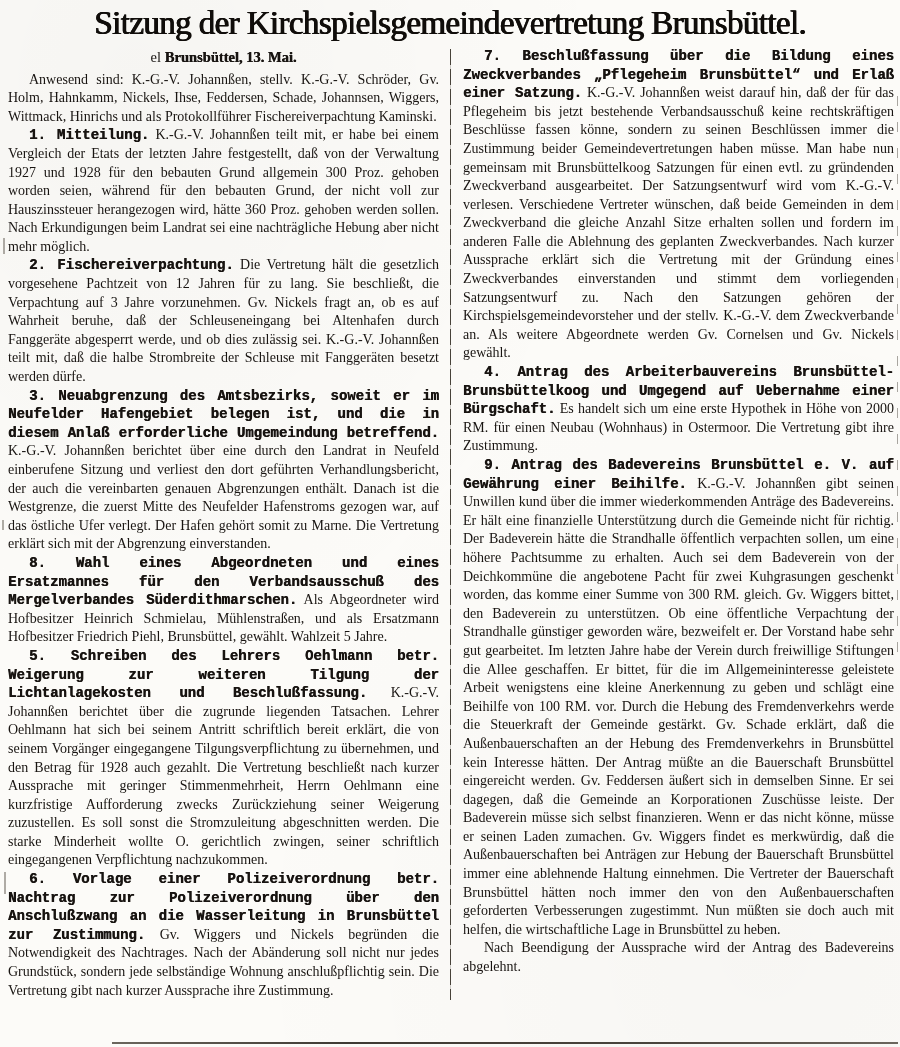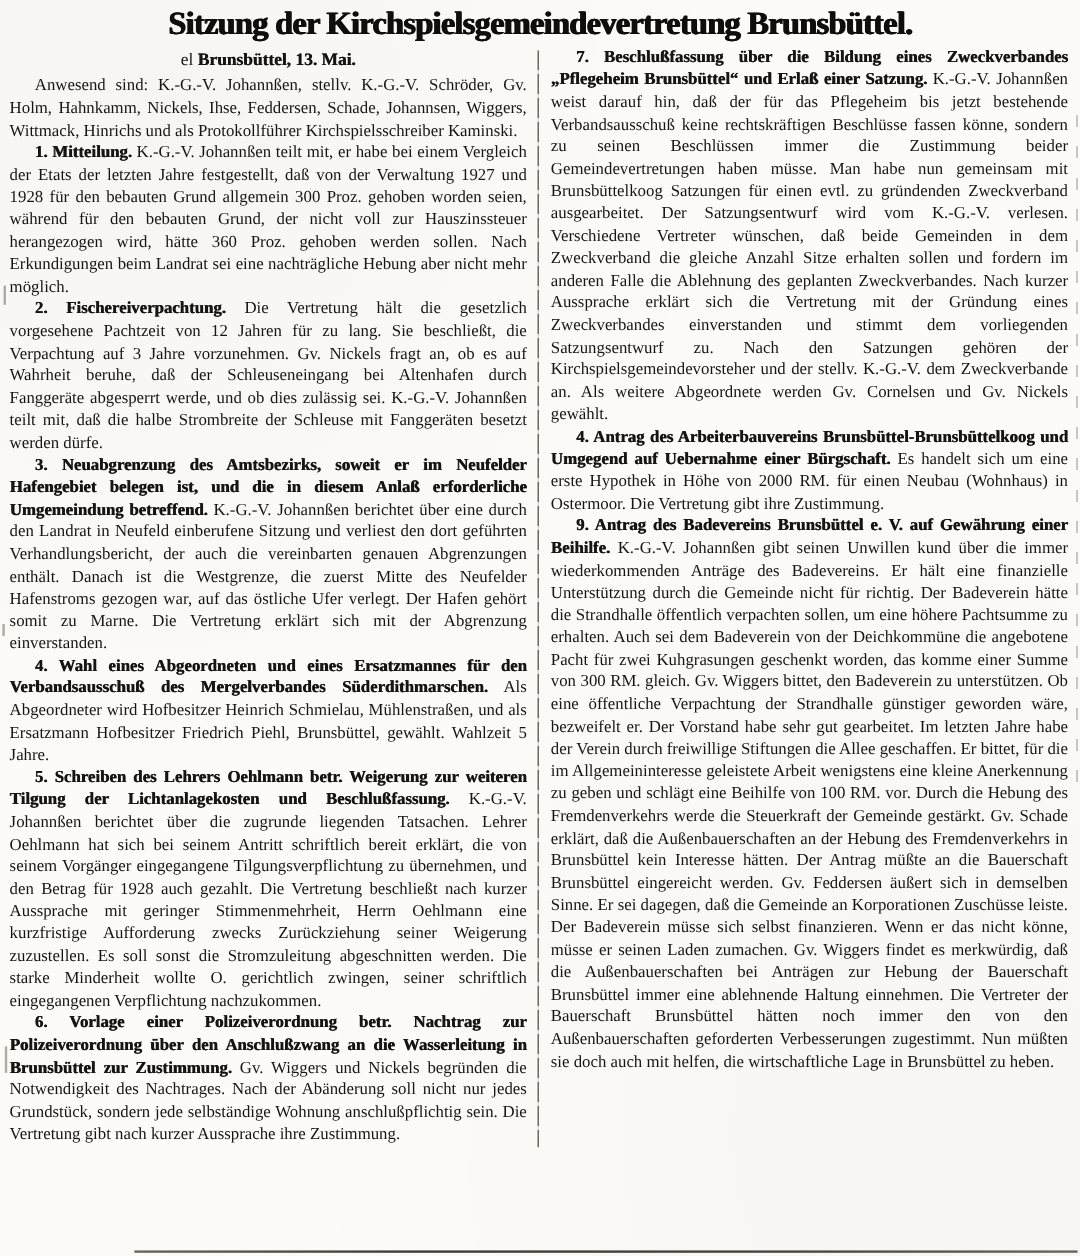--- a/index.html
+++ b/index.html
@@ -15,33 +15,34 @@
     overflow: hidden;
     background:
       radial-gradient(ellipse at 15% 8%, rgba(0,0,0,0.025), transparent 45%),
       radial-gradient(ellipse at 85% 90%, rgba(0,0,0,0.02), transparent 50%),
       #fcfbf8;
     color: #181411;
     font-family: "Liberation Serif", "DejaVu Serif", serif;
   }
   .headline {
     margin: 4px 10px 2px 10px;
-    font-size: 27px;
+    font-size: 33px;
     line-height: 1.18;
-    font-weight: 700;
+    font-weight: 400;
     text-align: center;
     letter-spacing: -0.6px;
     color: #100d0a;
     text-shadow: 0.9px 0 0 #100d0a, 0 0.4px 0 #100d0a;
     white-space: nowrap;
   }
   .columns {
     display: flex;
     align-items: stretch;
     padding: 2px 6px 0 8px;
+    justify-content: space-between;
   }
   .col {
     width: 431px;
     font-size: 14px;
     line-height: 18.6px;
     text-align: justify;
     hyphens: auto;
   }
   .col.left  { padding-right: 9px; }
   .col.right { padding-left: 10px; }
@@ -61,20 +62,21 @@
     text-indent: 0;
   }
   .dateline b { text-shadow: 0.4px 0 0 currentColor; }
   .body-p {
     margin: 0;
     text-indent: 1.5em;
   }
   .lead {
     font-weight: 700;
     text-shadow: 0.45px 0 0 currentColor;
+    font-family: Liberation Mono, monospace;
   }
   .bottom-rule {
     position: absolute;
     left: 112px;
     right: 2px;
     bottom: 3px;
     height: 2px;
     background: linear-gradient(to right, #6b665d, #3e3a33 30%, #4a453d 70%, #6b665d);
   }
   .speck {
@@ -101,44 +103,45 @@
 
 <div class="page">
 
   <h1 class="headline">Sitzung der Kirchspielsgemeindevertretung Brunsbüttel.</h1>
 
   <div class="columns">
 
     <div class="col left">
       <p class="dateline"><span>el</span> <b>Brunsbüttel, 13. Mai.</b></p>
 
-      <p class="body-p">Anwesend sind: K.-G.-V. Johannßen, stellv. K.-G.-V. Schröder, Gv. Holm, Hahnkamm, Nickels, Ihse, Feddersen, Schade, Johannsen, Wiggers, Wittmack, Hinrichs und als Protokollführer Kirchspielsschreiber Kaminski.</p>
+      <p class="body-p">Anwesend sind: K.-G.-V. Johannßen, stellv. K.-G.-V. Schröder, Gv. Holm, Hahnkamm, Nickels, Ihse, Feddersen, Schade, Johannsen, Wiggers, Wittmack, Hinrichs und als Protokollführer Fischereiverpachtung Kaminski.</p>
 
       <p class="body-p"><b class="lead">1. Mitteilung.</b> <span>K.-G.-V. Johannßen teilt mit, er habe bei einem Vergleich der Etats der letzten Jahre festgestellt, daß von der Verwaltung 1927 und 1928 für den bebauten Grund allgemein 300 Proz. gehoben worden seien, während für den bebauten Grund, der nicht voll zur Hauszinssteuer herangezogen wird, hätte 360 Proz. gehoben werden sollen. Nach Erkundigungen beim Landrat sei eine nachträgliche Hebung aber nicht mehr möglich.</span></p>
 
       <p class="body-p"><b class="lead">2. Fischereiverpachtung.</b> <span>Die Vertretung hält die gesetzlich vorgesehene Pachtzeit von 12 Jahren für zu lang. Sie beschließt, die Verpachtung auf 3 Jahre vorzunehmen. Gv. Nickels fragt an, ob es auf Wahrheit beruhe, daß der Schleuseneingang bei Altenhafen durch Fanggeräte abgesperrt werde, und ob dies zulässig sei. K.-G.-V. Johannßen teilt mit, daß die halbe Strombreite der Schleuse mit Fanggeräten besetzt werden dürfe.</span></p>
 
       <p class="body-p"><b class="lead">3. Neuabgrenzung des Amtsbezirks, soweit er im Neufelder Hafengebiet belegen ist, und die in diesem Anlaß erforderliche Umgemeindung betreffend.</b> <span>K.-G.-V. Johannßen berichtet über eine durch den Landrat in Neufeld einberufene Sitzung und verliest den dort geführten Verhandlungsbericht, der auch die vereinbarten genauen Abgrenzungen enthält. Danach ist die Westgrenze, die zuerst Mitte des Neufelder Hafenstroms gezogen war, auf das östliche Ufer verlegt. Der Hafen gehört somit zu Marne. Die Vertretung erklärt sich mit der Abgrenzung einverstanden.</span></p>
 
-      <p class="body-p"><b class="lead">4. Wahl eines Abgeordneten und eines Ersatzmannes für den Verbandsausschuß des Mergelverbandes Süderdithmarschen.</b> <span>Als Abgeordneter wird Hofbesitzer Heinrich Schmielau, Mühlenstraßen, und als Ersatzmann Hofbesitzer Friedrich Piehl, Brunsbüttel, gewählt. Wahlzeit 5 Jahre.</span></p>
+      <p class="body-p"><b class="lead">8. Wahl eines Abgeordneten und eines Ersatzmannes für den Verbandsausschuß des Mergelverbandes Süderdithmarschen.</b> <span>Als Abgeordneter wird Hofbesitzer Heinrich Schmielau, Mühlenstraßen, und als Ersatzmann Hofbesitzer Friedrich Piehl, Brunsbüttel, gewählt. Wahlzeit 5 Jahre.</span></p>
 
       <p class="body-p"><b class="lead">5. Schreiben des Lehrers Oehlmann betr. Weigerung zur weiteren Tilgung der Lichtanlagekosten und Beschlußfassung.</b> <span>K.-G.-V. Johannßen berichtet über die zugrunde liegenden Tatsachen. Lehrer Oehlmann hat sich bei seinem Antritt schriftlich bereit erklärt, die von seinem Vorgänger eingegangene Tilgungsverpflichtung zu übernehmen, und den Betrag für 1928 auch gezahlt. Die Vertretung beschließt nach kurzer Aussprache mit geringer Stimmenmehrheit, Herrn Oehlmann eine kurzfristige Aufforderung zwecks Zurückziehung seiner Weigerung zuzustellen. Es soll sonst die Stromzuleitung abgeschnitten werden. Die starke Minderheit wollte O. gerichtlich zwingen, seiner schriftlich eingegangenen Verpflichtung nachzukommen.</span></p>
 
       <p class="body-p"><b class="lead">6. Vorlage einer Polizeiverordnung betr. Nachtrag zur Polizeiverordnung über den Anschlußzwang an die Wasserleitung in Brunsbüttel zur Zustimmung.</b> <span>Gv. Wiggers und Nickels begründen die Notwendigkeit des Nachtrages. Nach der Abänderung soll nicht nur jedes Grundstück, sondern jede selbständige Wohnung anschlußpflichtig sein. Die Vertretung gibt nach kurzer Aussprache ihre Zustimmung.</span></p>
     </div>
 
     <div class="divider"></div>
 
     <div class="col right">
       <p class="body-p"><b class="lead">7. Beschlußfassung über die Bildung eines Zweckverbandes „Pflegeheim Brunsbüttel“ und Erlaß einer Satzung.</b> <span>K.-G.-V. Johannßen weist darauf hin, daß der für das Pflegeheim bis jetzt bestehende Verbandsausschuß keine rechtskräftigen Beschlüsse fassen könne, sondern zu seinen Beschlüssen immer die Zustimmung beider Gemeindevertretungen haben müsse. Man habe nun gemeinsam mit Brunsbüttelkoog Satzungen für einen evtl. zu gründenden Zweckverband ausgearbeitet. Der Satzungsentwurf wird vom K.-G.-V. verlesen. Verschiedene Vertreter wünschen, daß beide Gemeinden in dem Zweckverband die gleiche Anzahl Sitze erhalten sollen und fordern im anderen Falle die Ablehnung des geplanten Zweckverbandes. Nach kurzer Aussprache erklärt sich die Vertretung mit der Gründung eines Zweckverbandes einverstanden und stimmt dem vorliegenden Satzungsentwurf zu. Nach den Satzungen gehören der Kirchspielsgemeindevorsteher und der stellv. K.-G.-V. dem Zweckverbande an. Als weitere Abgeordnete werden Gv. Cornelsen und Gv. Nickels gewählt.</span></p>
 
       <p class="body-p"><b class="lead">4. Antrag des Arbeiterbauvereins Brunsbüttel-Brunsbüttelkoog und Umgegend auf Uebernahme einer Bürgschaft.</b> <span>Es handelt sich um eine erste Hypothek in Höhe von 2000 RM. für einen Neubau (Wohnhaus) in Ostermoor. Die Vertretung gibt ihre Zustimmung.</span></p>
 
       <p class="body-p"><b class="lead">9. Antrag des Badevereins Brunsbüttel e. V. auf Gewährung einer Beihilfe.</b> <span>K.-G.-V. Johannßen gibt seinen Unwillen kund über die immer wiederkommenden Anträge des Badevereins. Er hält eine finanzielle Unterstützung durch die Gemeinde nicht für richtig. Der Badeverein hätte die Strandhalle öffentlich verpachten sollen, um eine höhere Pachtsumme zu erhalten. Auch sei dem Badeverein von der Deichkommüne die angebotene Pacht für zwei Kuhgrasungen geschenkt worden, das komme einer Summe von 300 RM. gleich. Gv. Wiggers bittet, den Badeverein zu unterstützen. Ob eine öffentliche Verpachtung der Strandhalle günstiger geworden wäre, bezweifelt er. Der Vorstand habe sehr gut gearbeitet. Im letzten Jahre habe der Verein durch freiwillige Stiftungen die Allee geschaffen. Er bittet, für die im Allgemeininteresse geleistete Arbeit wenigstens eine kleine Anerkennung zu geben und schlägt eine Beihilfe von 100 RM. vor. Durch die Hebung des Fremdenverkehrs werde die Steuerkraft der Gemeinde gestärkt. Gv. Schade erklärt, daß die Außenbauerschaften an der Hebung des Fremdenverkehrs in Brunsbüttel kein Interesse hätten. Der Antrag müßte an die Bauerschaft Brunsbüttel eingereicht werden. Gv. Feddersen äußert sich in demselben Sinne. Er sei dagegen, daß die Gemeinde an Korporationen Zuschüsse leiste. Der Badeverein müsse sich selbst finanzieren. Wenn er das nicht könne, müsse er seinen Laden zumachen. Gv. Wiggers findet es merkwürdig, daß die Außenbauerschaften bei Anträgen zur Hebung der Bauerschaft Brunsbüttel immer eine ablehnende Haltung einnehmen. Die Vertreter der Bauerschaft Brunsbüttel hätten noch immer den von den Außenbauerschaften geforderten Verbesserungen zugestimmt. Nun müßten sie doch auch mit helfen, die wirtschaftliche Lage in Brunsbüttel zu heben.</span></p>
 
+      <p class="body-p">Nach Beendigung der Aussprache wird der Antrag des Badevereins abgelehnt.</p>
     </div>
 
   </div>
 
   <div class="bottom-rule"></div>
 
   <div class="speck" style="left:3px; top:238px; width:2px; height:16px;"></div>
   <div class="speck" style="left:2px; top:520px; width:2px; height:10px;"></div>
   <div class="speck" style="left:4px; top:872px; width:2px; height:22px;"></div>
   <div class="edge-line"></div>

